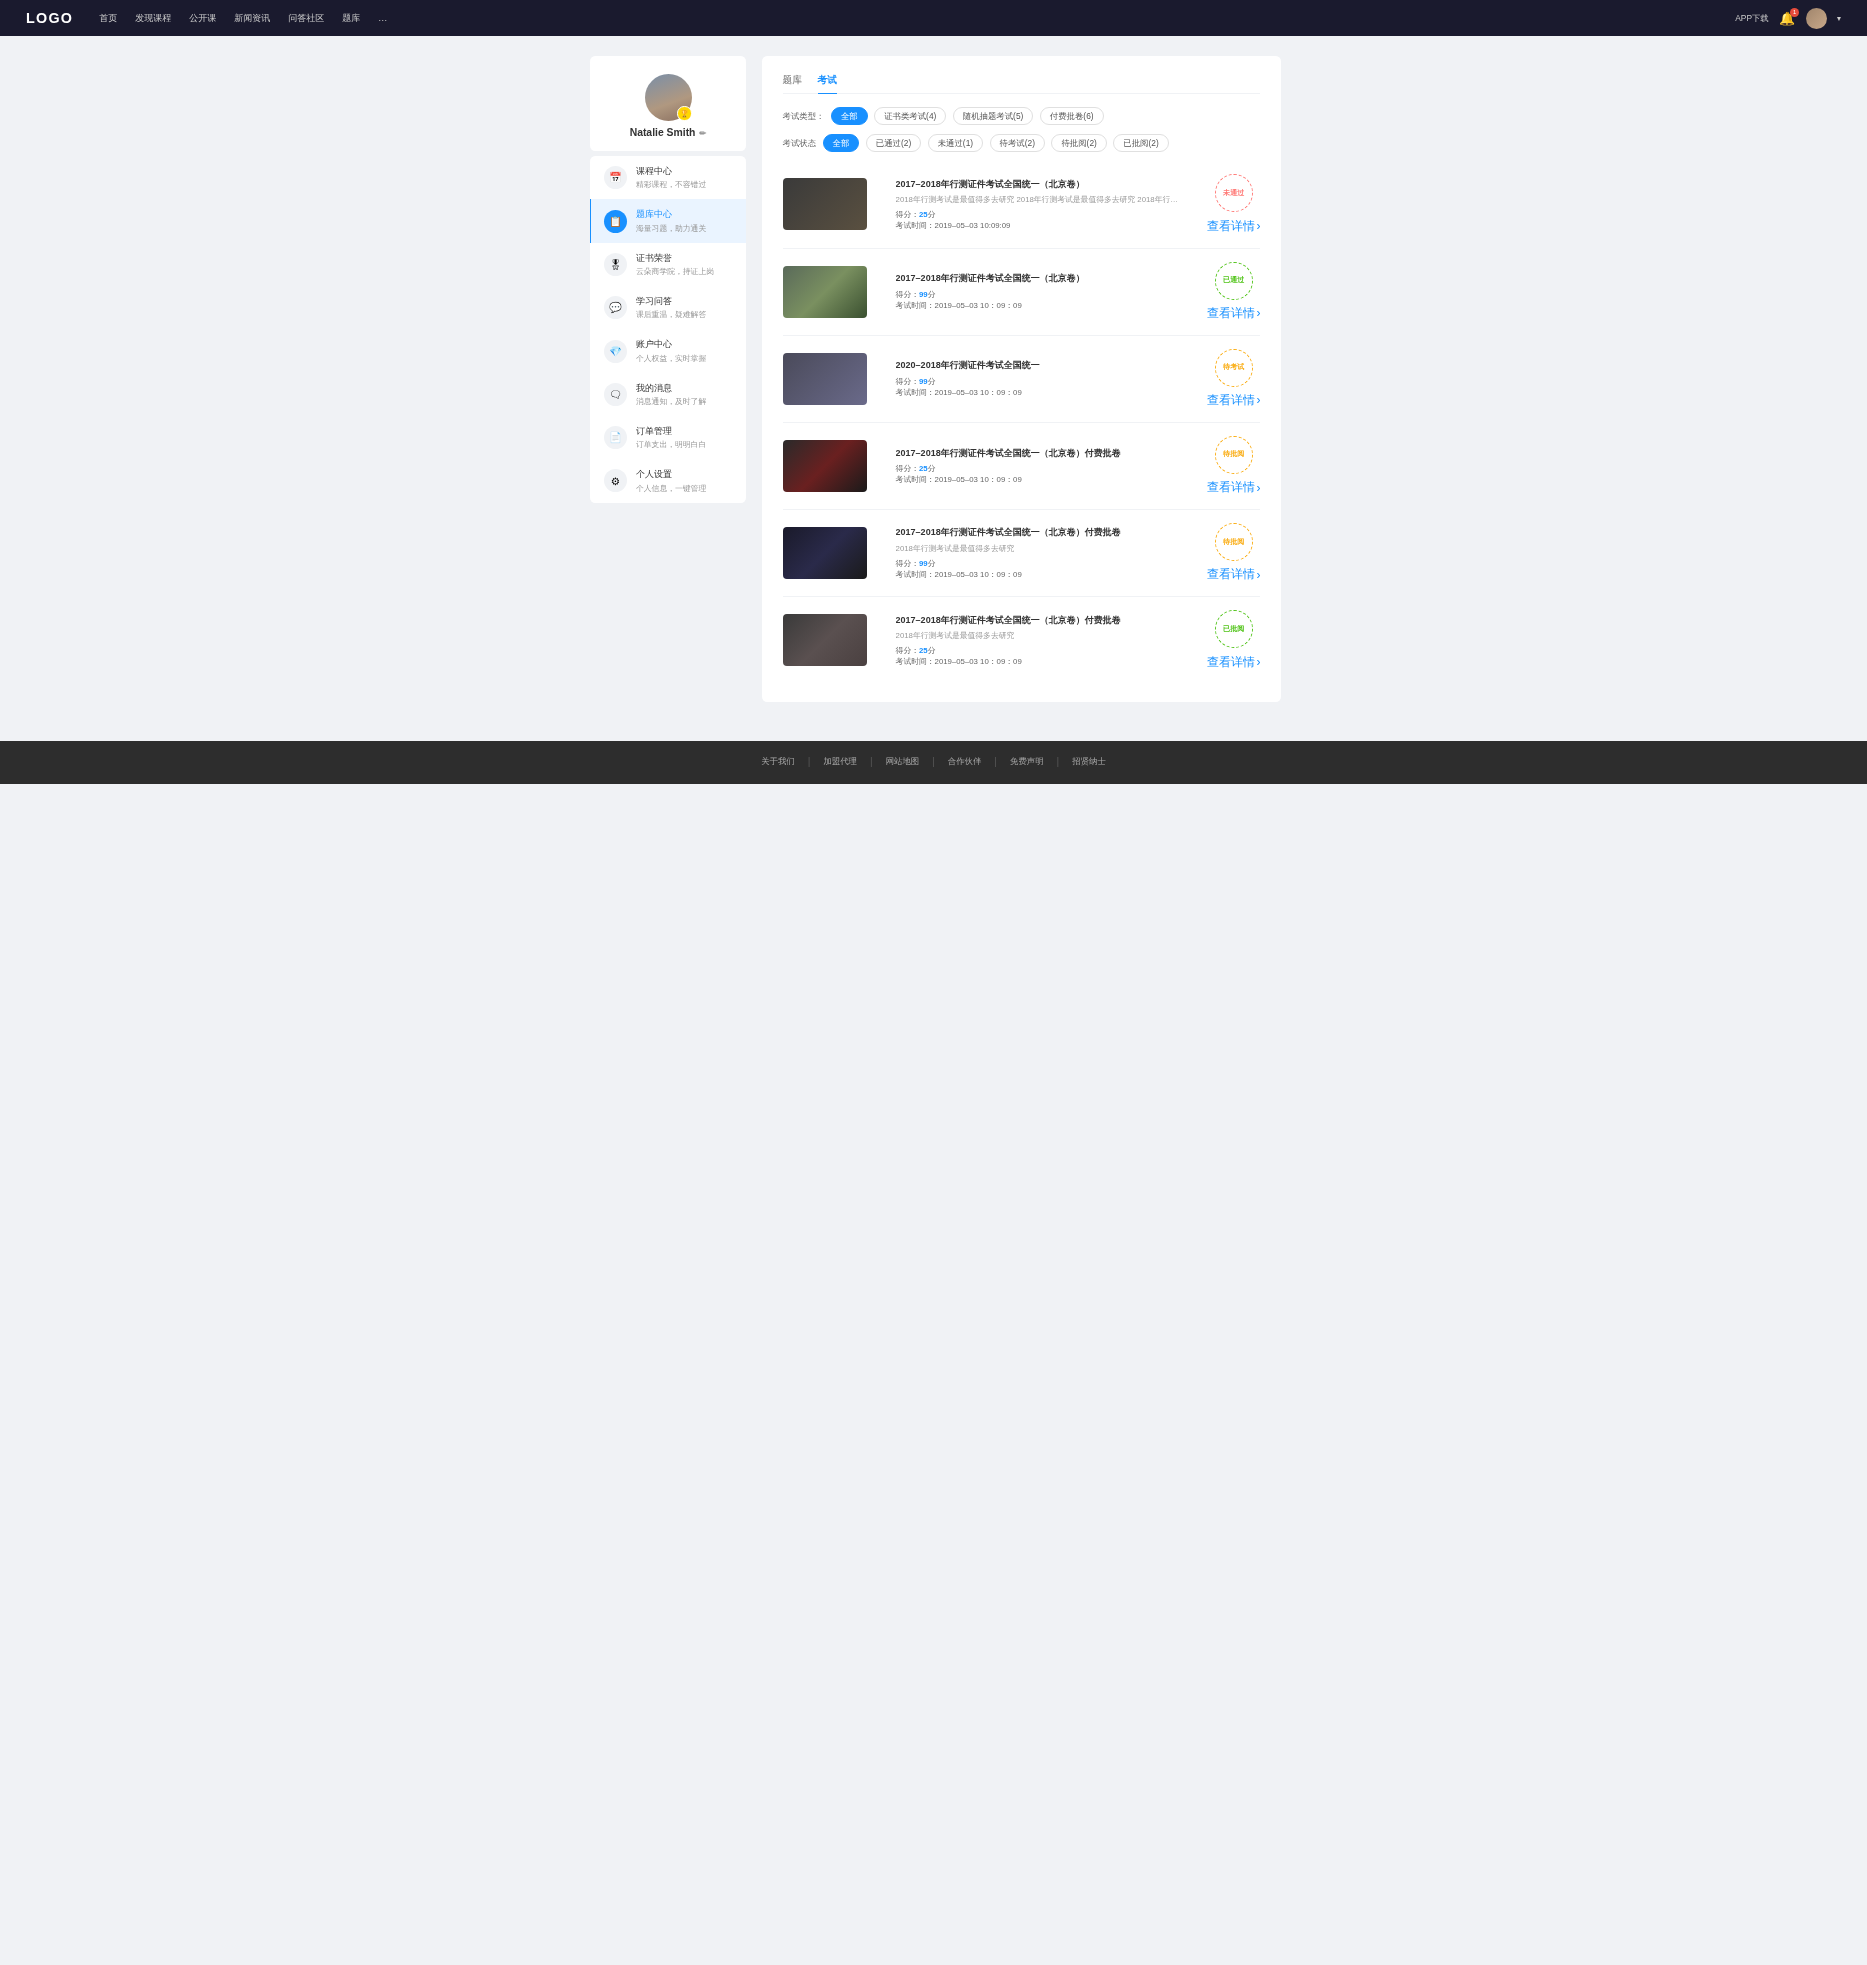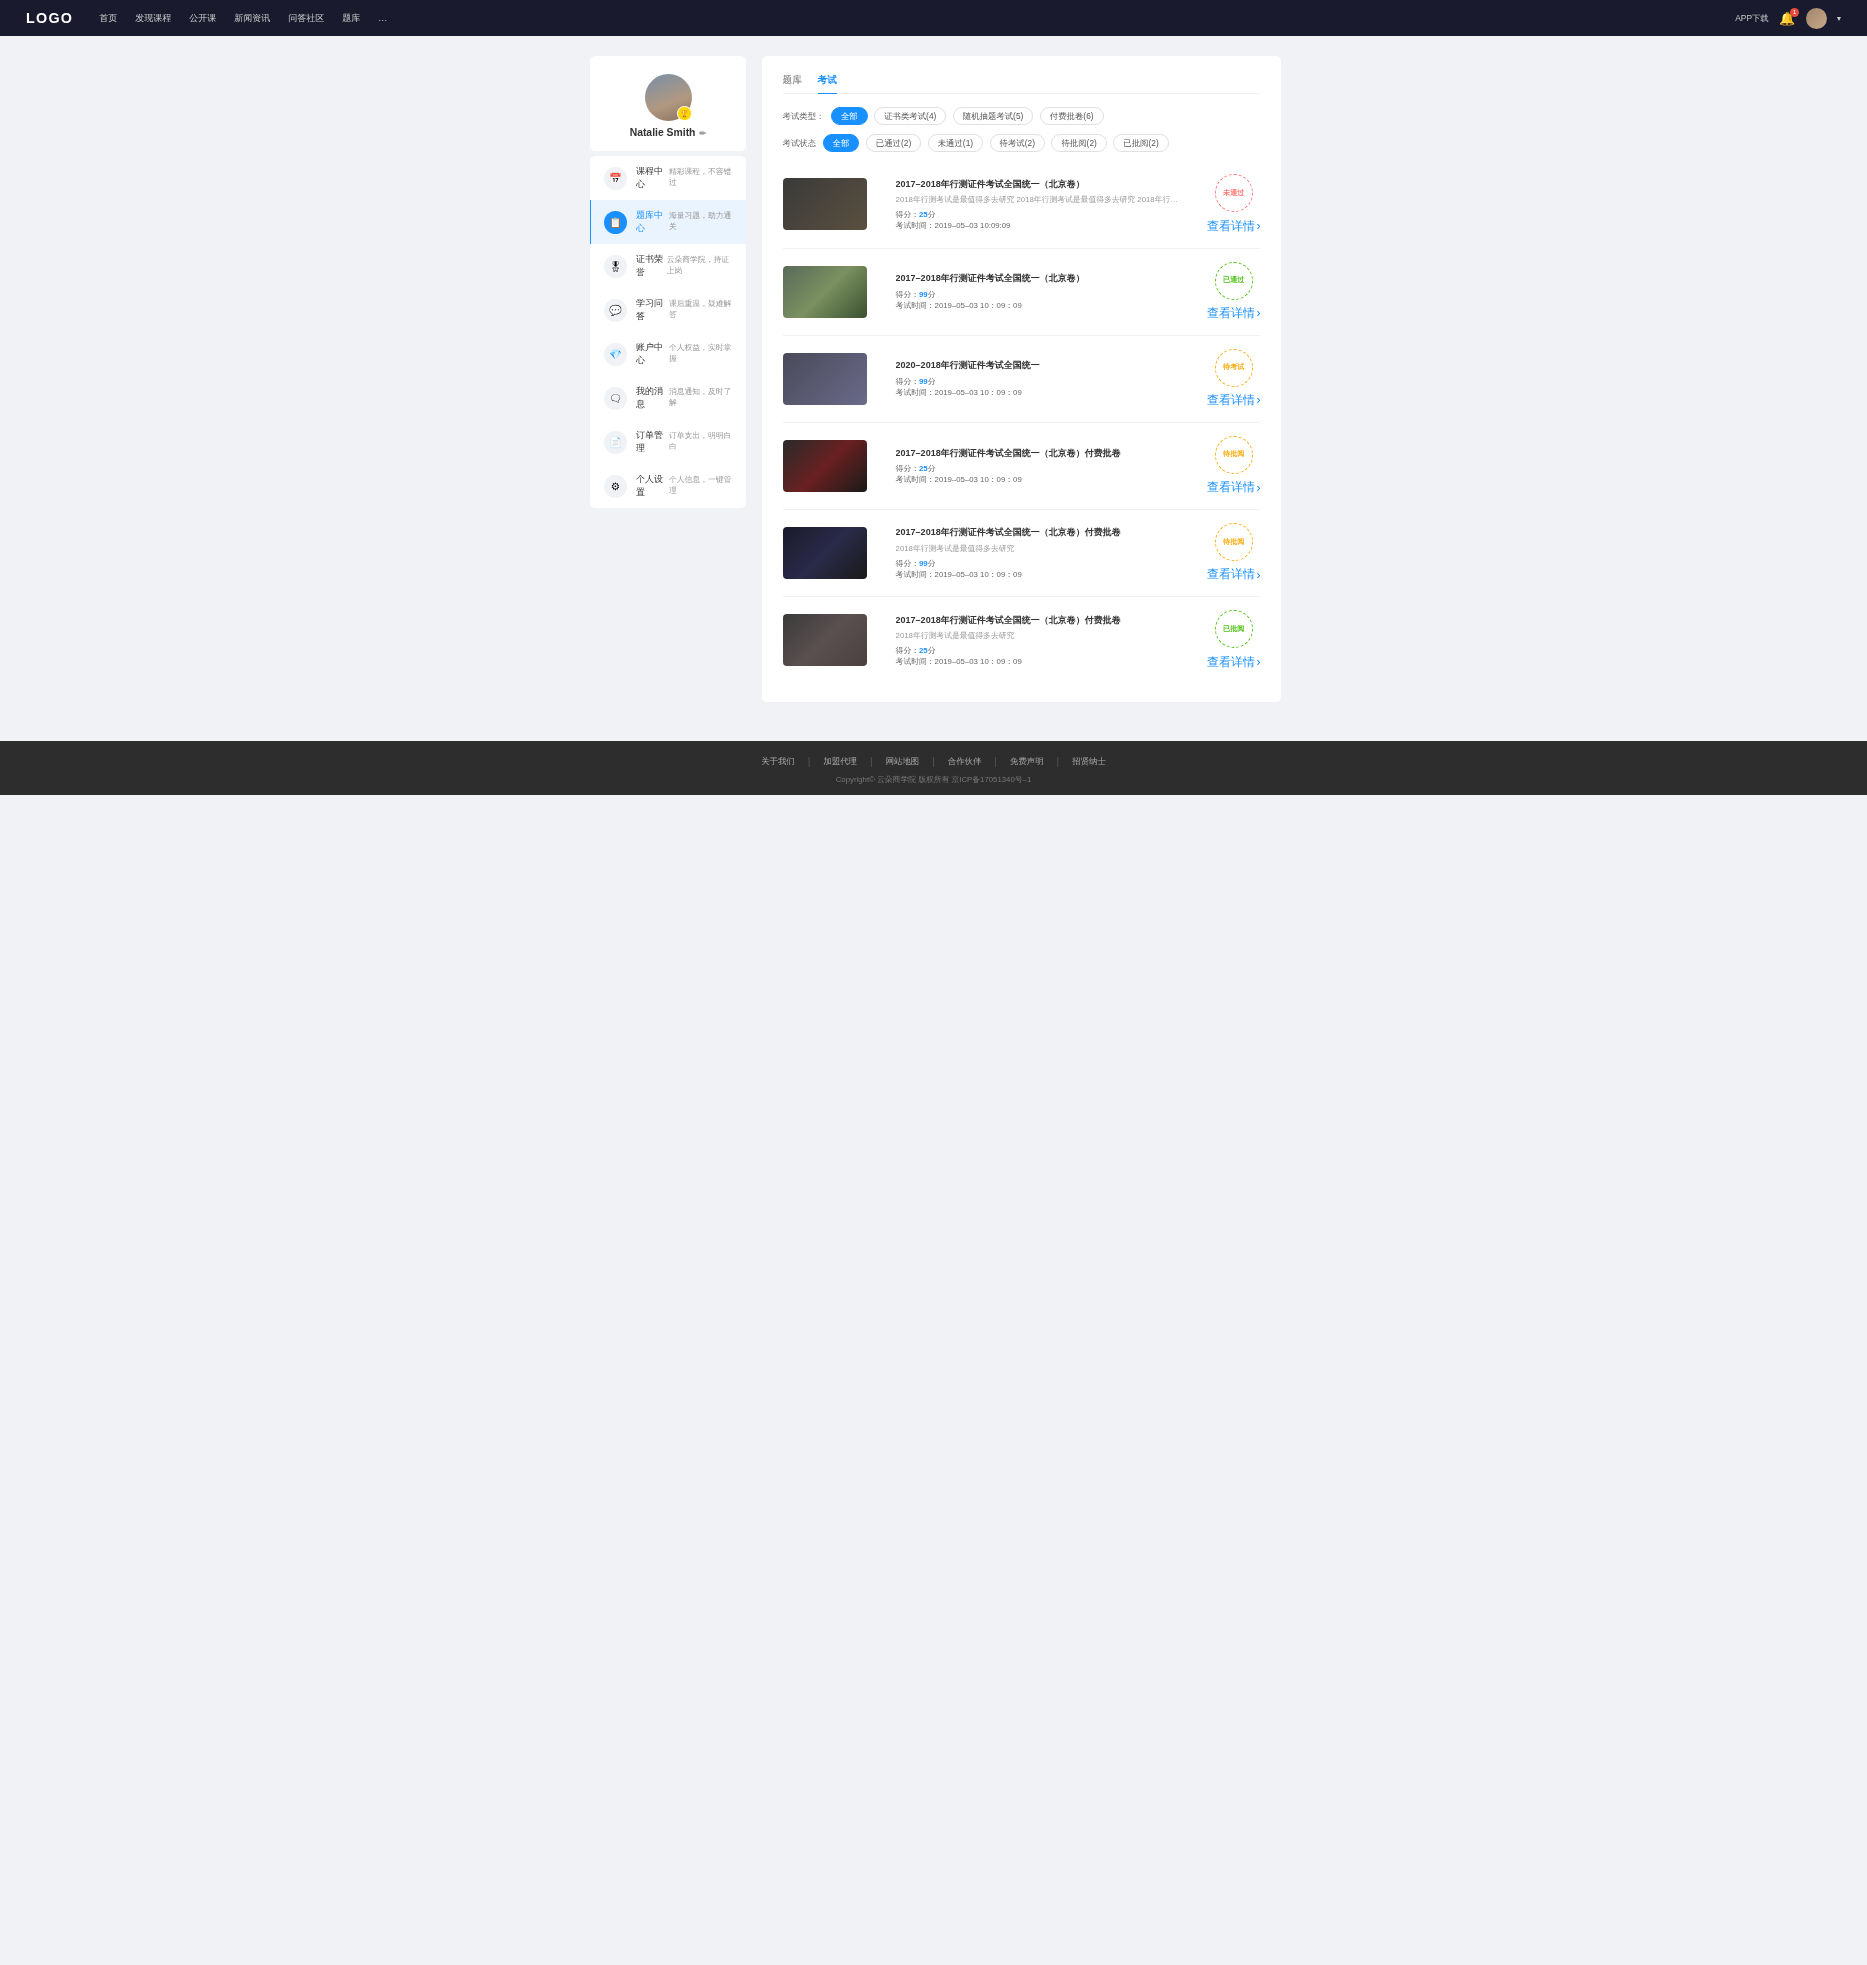--- a/index.html
+++ b/index.html
@@ -176,21 +176,21 @@
       display: flex;
       align-items: center;
       justify-content: center;
       font-size: 10.4px;
       flex-shrink: 0;
     }
     .sidebar-nav-item.active .sidebar-nav-icon {
       background: #1890ff;
       color: #fff;
     }
-    .sidebar-nav-text { display: flex; }
+    .sidebar-nav-text { display: flex; flex-direction: column; }
     .sidebar-nav-label { font-size: 9px; color: #333; font-weight: 500; }
     .sidebar-nav-item.active .sidebar-nav-label { color: #1890ff; }
     .sidebar-nav-desc { font-size: 7.8px; color: #999; margin-top: 1.3px; }
 
     
     .main-content {
       flex: 1;
       background: #fff;
       border-radius: 5.2px;
       padding: 18px 21px;
@@ -619,15 +619,14 @@
       <span class="footer-link">加盟代理</span>
       <span class="footer-divider">|</span>
       <span class="footer-link">网站地图</span>
       <span class="footer-divider">|</span>
       <span class="footer-link">合作伙伴</span>
       <span class="footer-divider">|</span>
       <span class="footer-link">免费声明</span>
       <span class="footer-divider">|</span>
       <span class="footer-link">招贤纳士</span>
     </div>
-  <div class="footer-copy">Copyright©  云朵商学院  版权所有    京ICP备17051340号–1</div>
 </footer>
 
 
 </body></html>

